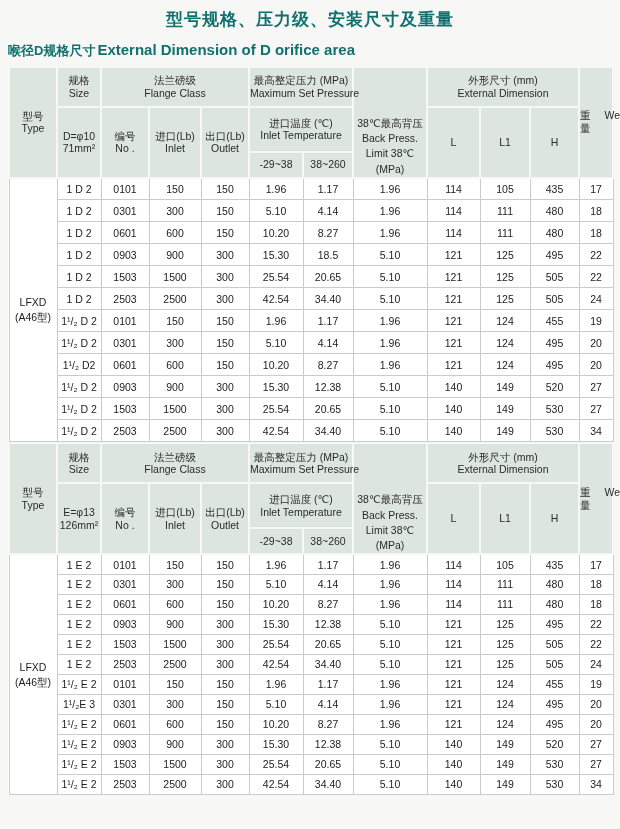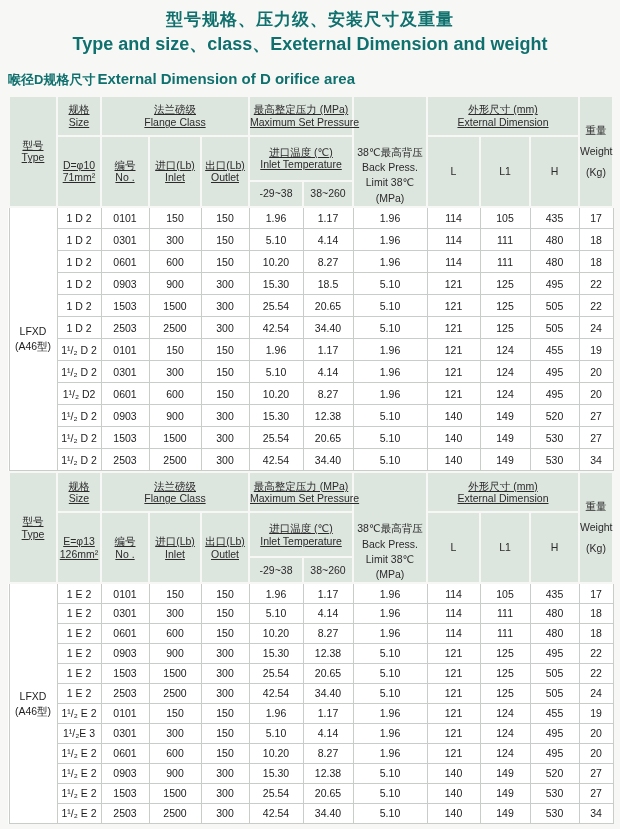--- a/index.html
+++ b/index.html
@@ -43,31 +43,30 @@
   table.spec thead tr.hr2 { height:26px; }
   table.spec thead tr.hr3 { height:26px; }
   table.spec tbody td {
     border:1px solid #c9cdc9;
     text-align:center; vertical-align:middle;
     padding:0; background:#fff; color:#1c1c1c;
   }
   table.spec.rows-d tbody tr { height:22px; }
   table.spec.rows-e tbody tr { height:20px; }
   td.type-cell { line-height:1.4; }
-  .tight { line-height:1.2; white-space:nowrap;text-decoration:underline; }
-  .spread3 { display:flex; flex-direction:column; justify-content:flex-end; gap:8px; }
+  .tight { line-height:1.2; white-space:nowrap; }
+  .spread3 { display:flex; flex-direction:row; justify-content:flex-start; gap:14px; }
   .spread4 { line-height:1.45;margin-top:48px; }
 </style>
 </head>
 <body>
 
 <div class="page">
 
   <h1 class="title-zh">型号规格、压力级、安装尺寸及重量</h1>
-  <h2 class="title-en">Type and size、class、Exeternal  Dimension and weight</h2>
 
   <div class="sec-title">
     <span class="zh">喉径D规格尺寸</span><span class="en">External Dimension of D orifice area</span>
   </div>
 
   <table class="spec rows-d">
     <colgroup>
       <col style="width:48px">
         <col style="width:44px">
         <col style="width:48px">

